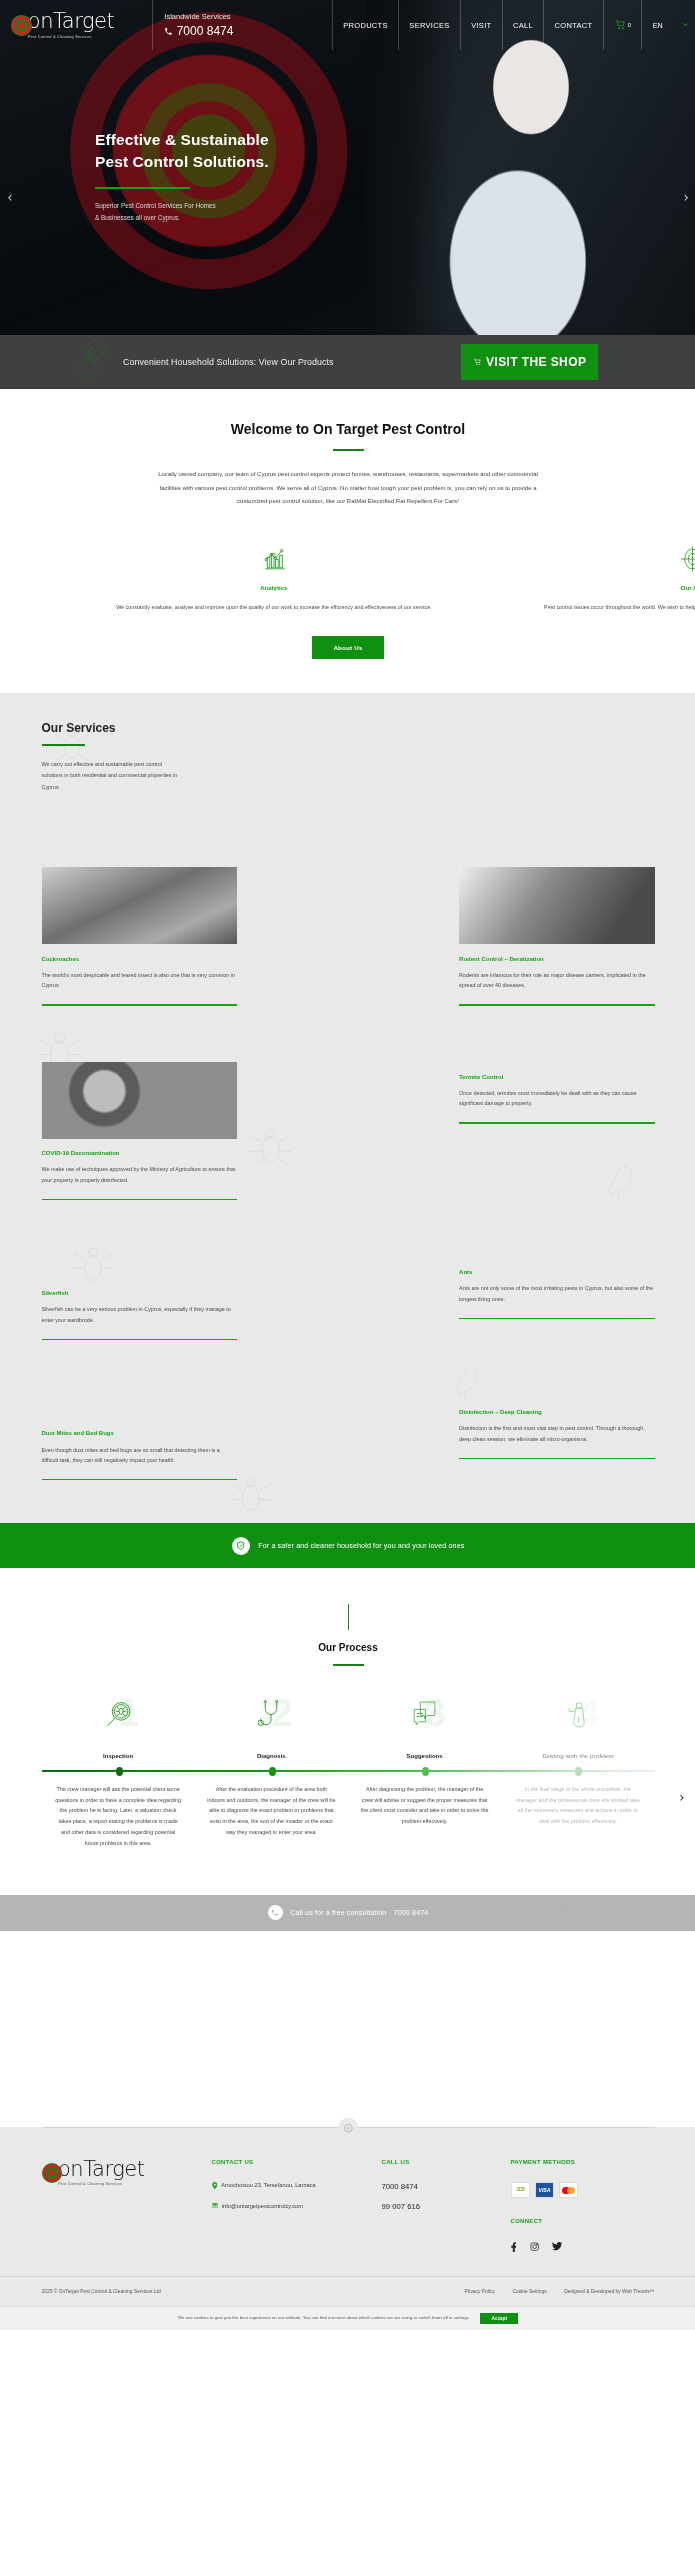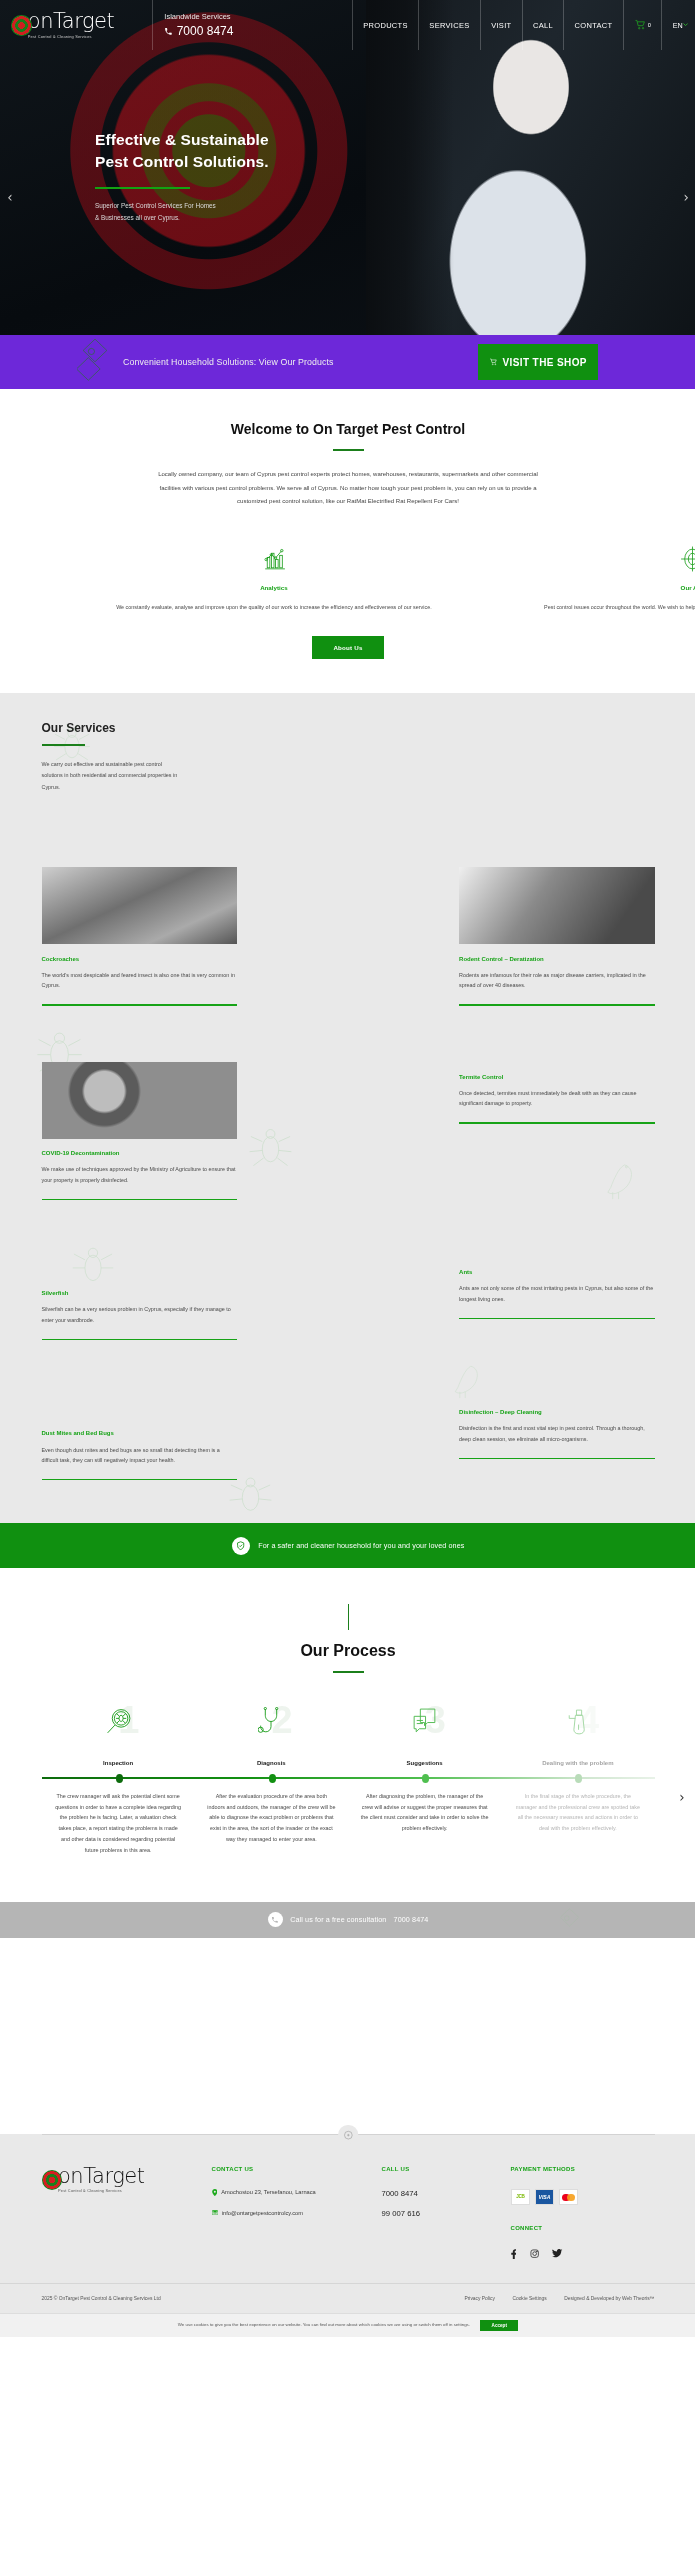--- a/index.html
+++ b/index.html
@@ -47,38 +47,38 @@
   .hdr-cell { height:50px; display:flex; flex-direction:column; justify-content:center;
       border-left:0.5px solid rgba(255,255,255,.22); padding:0 11.3px; }
   .hdr-islandwide { font-size:7.5px; color:#e8e8e8; margin-bottom:3px; }
   .hdr-phone { font-size:12px; color:#fff; display:flex; align-items:center; gap:3.6px; }
   .navlist { display:flex; align-items:center; margin-left:auto; height:50px; }
   .navitem { height:50px; display:flex; align-items:center; padding:0 10.3px; color:#fff;
       font-size:7.5px; letter-spacing:0.3px; border-left:0.5px solid rgba(255,255,255,.22); }
   .cart-cell { height:50px; display:flex; align-items:center; gap:1.5px; padding:0 10.3px;
       border-left:0.5px solid rgba(255,255,255,.22); }
   .cart-count { font-size:5.7px; color:#fff; }
-  .lang-cell { height:50px; display:flex; align-items:center; gap:0; padding:0 8.2px 0 10.3px;
+  .lang-cell { height:50px; display:flex; align-items:center; gap:20px; padding:0 8.2px 0 10.3px;
       border-left:0.5px solid rgba(255,255,255,.22); color:#fff; font-size:7.2px; }
   .hero-copy { position:absolute; left:95px; top:129px; z-index:8; }
   .hero-h1 { font-size:15.5px; color:#fff; font-weight:bold; line-height:1.45; letter-spacing:0.1px; }
   .hero-rule { width:95px; height:1.5px; background:#12a312; margin:13.4px 0 11.3px; }
   .hero-p { font-size:6.4px; color:#dcdcdc; line-height:1.85; }
   .hero-arrow { position:absolute; top:190px; z-index:9; color:#cfcfcf; font-size:13.4px;
       font-family:"DejaVu Sans", sans-serif; }
   .hero-arrow.left { left:7.2px; }
   .hero-arrow.right { right:7.2px; }
   
-  .shopstrip { position:relative; width:696px; height:54px; background:#6d28d9;
+  .shopstrip { position:relative; width:696px; height:54px; background:#404040;
       display:flex; align-items:center; overflow:hidden; }
   .shop-deco { position:absolute; left:77px; top:2.1px; width:36px; height:49px;
       opacity:.95; }
   .shop-text { margin-left:123px; color:#efefef; font-size:8.8px; letter-spacing:0.1px; }
-  .shop-btn { position:absolute; right:98px; top:9.3px; width:120px; height:36px; background:#109010;
-      color:#fff; font-size:10px; font-weight:bold; letter-spacing:0.4px;
+  .shop-btn { position:absolute; right:98px; top:9.3px; width:137px; height:36px; background:#109010;
+      color:#fff; font-size:12px; font-weight:bold; letter-spacing:0.4px;
       display:flex; align-items:center; justify-content:center; gap:4.6px; }
   
   .welcome { padding:32px 0 0; text-align:center; background:#fff; }
   .welcome h2 { font-size:14px; color:#111; font-weight:bold; }
   .green-rule { width:31px; height:1.5px; background:#1b7f1b; margin:12.4px auto 17.5px; }
   .welcome p { width:392px; margin:0 auto; font-size:6px; line-height:2.2; color:#444; }
   .features { display:flex; width:567px; margin:32px auto 0; }
   .feature { flex:1; text-align:center; padding:0 13.4px; }
   .feature .ficon { height:33px; display:flex; align-items:flex-end; justify-content:center; }
   .feature h4 { color:#17a317; font-size:6.2px; font-weight:bold; margin:10.3px 0 8.8px; line-height:1.65; }
@@ -111,21 +111,21 @@
   .svc-bug { position:absolute; opacity:.14; }
   
   .safer { width:696px; height:45px; background:#109010; display:flex; align-items:center;
       justify-content:center; gap:8.2px;text-align:center; }
   .safer-circle { width:18.5px; height:18.5px; border-radius:50%; background:#fff;
       display:flex; align-items:center; justify-content:center; }
   .safer-text { color:#fff; font-size:7.2px; letter-spacing:0.1px; }
   
   .process { background:#fff; padding:36px 0 46px; position:relative; }
   .process-stem { width:1px; height:26px; background:#1b7f1b; margin:0 auto 11.3px; }
-  .process h2 { text-align:center; font-size:16px; color:#111; font-weight:bold; }
+  .process h2 { text-align:center; font-size:10px; color:#111; font-weight:bold; }
   .process .green-rule { margin:11.3px auto 30px; }
   .steps { width:613px; margin:0 auto; display:grid; grid-template-columns:repeat(4,1fr);
       position:relative; }
   .step { text-align:center; padding:0 9.3px; position:relative; }
   .step .snum { position:absolute; top:-3.1px; left:50%; font-size:38px; font-weight:bold;
       color:#eef4ee; z-index:0; }
   .step .sicon { height:38px; display:flex; align-items:center; justify-content:center;
       position:relative; z-index:2; }
   .step h4 { font-size:6px; color:#222; font-weight:bold; margin:19.6px 0 0; position:relative; z-index:2;}
   .step-track { width:613px; margin:8.2px auto 0; height:7.2px; position:relative; }

